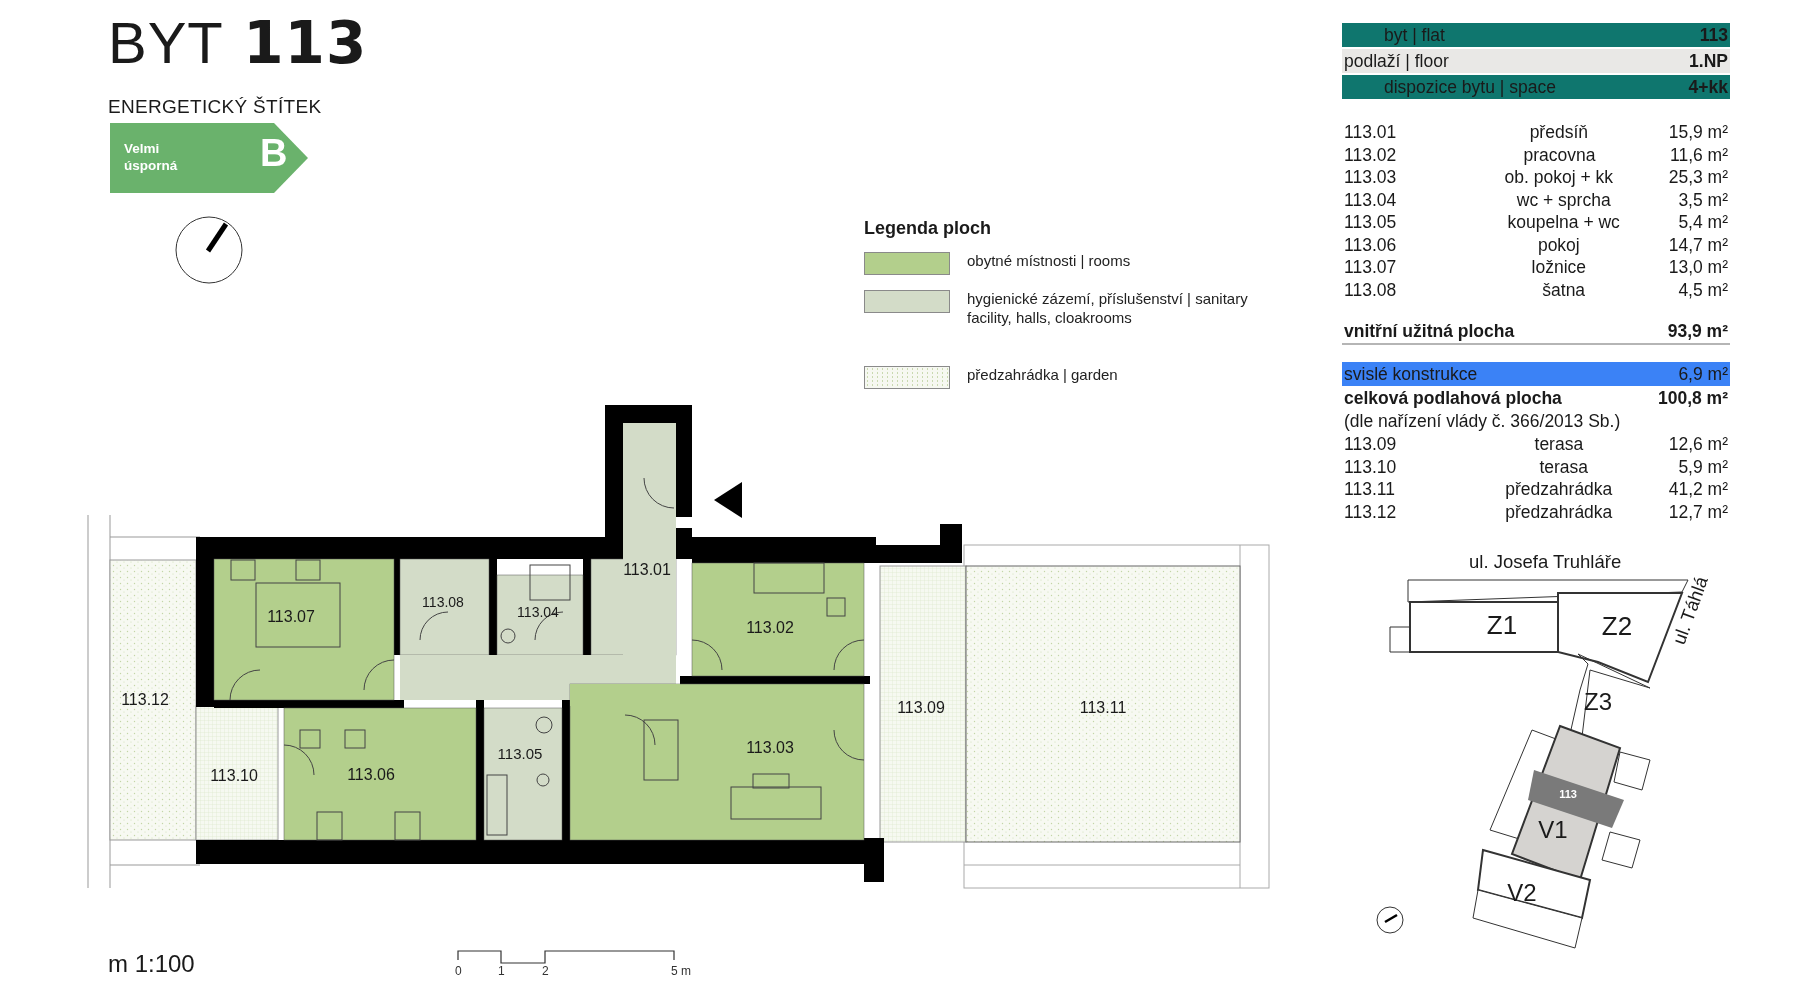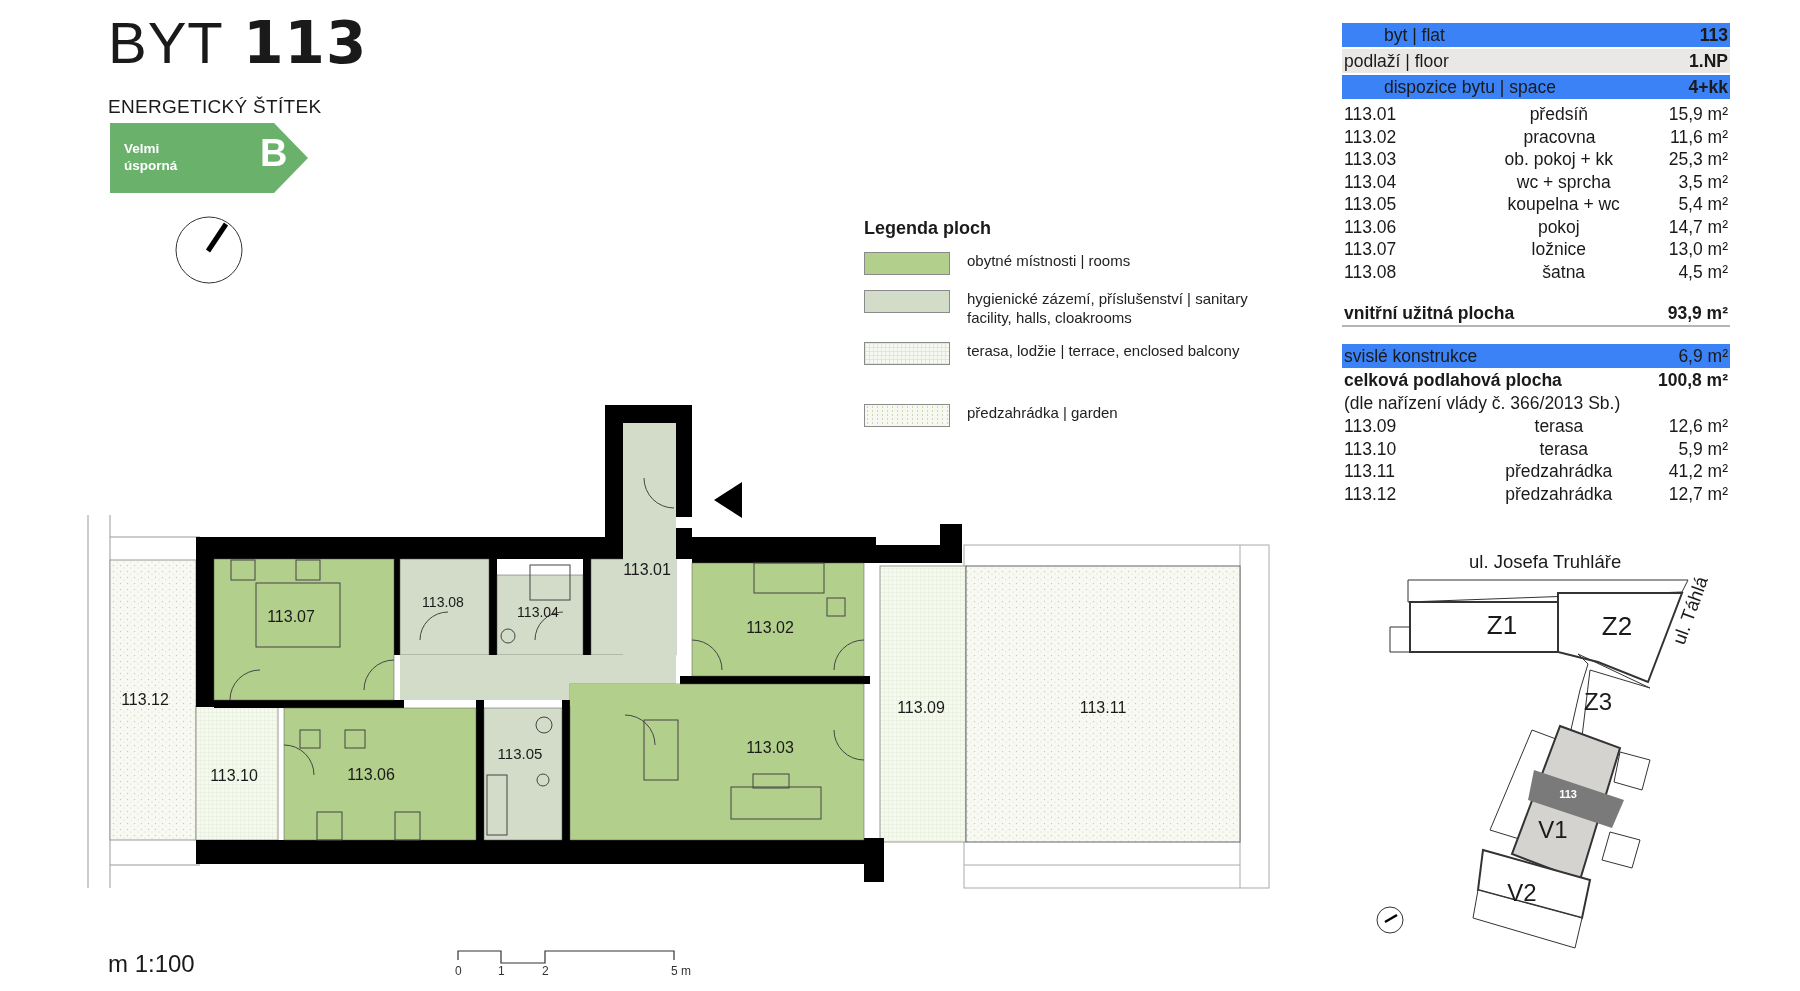--- a/index.html
+++ b/index.html
@@ -12,21 +12,21 @@
   .energy-label{left:110px;top:123px;width:198px;height:70px;}
   .energy-label .txt{position:absolute;left:14px;top:17px;font-size:13.5px;color:#fff;font-weight:bold;line-height:17px;}
   .energy-label .cls{position:absolute;left:150px;top:9px;font-size:38px;color:#fff;font-weight:bold;}
   .legend{left:864px;top:218px;width:440px;}
   .legend h3{margin:0 0 12px 0;font-size:18px;font-weight:bold;}
   .legend-row{display:flex;align-items:flex-start;margin-bottom:14px;}
   .swatch{width:86px;height:23px;border:1.5px solid #8a8a8a;box-sizing:border-box;flex:none;margin-right:17px;margin-top:1px;}
   .legend-row span{font-size:15px;line-height:19px;color:#222;}
   .info{left:1342px;top:23px;width:388px;font-size:17.5px;}
   .info .hdr{display:flex;justify-content:space-between;height:24px;line-height:24px;padding:0 2px;margin-bottom:2px;}
-  .info .hdr.dark{background:#3b82f6;padding-left:42px;}
+  .info .hdr.dark{background:#0f766e;padding-left:42px;}
   .info .hdr.light{background:#e9e8e6;}
   .info .hdr b{font-weight:bold;}
   .info .row{display:flex;height:22.5px;line-height:22.5px;padding:0 2px;}
   .info .row .code{width:105px;}
   .info .row .name{flex:1;text-align:center;}
   .info .row .area{text-align:right;}
   .info .total{display:flex;justify-content:space-between;font-weight:bold;border-bottom:2px solid #b5b5b5;height:24px;line-height:24px;padding:0 2px;margin-top:18px;}
   .info .svisle{display:flex;justify-content:space-between;background:#3b82f6;height:24px;line-height:24px;padding:0 2px;margin-top:17px;}
   .info .celk{display:flex;justify-content:space-between;font-weight:bold;height:24px;line-height:24px;padding:0 2px;}
   .info .note{height:23px;line-height:23px;padding:0 2px;}
@@ -64,40 +64,36 @@
 <div class="abs legend">
   <h3>Legenda ploch</h3>
   <div class="legend-row">
     <div class="swatch" style="background:#b3cf8c"></div>
     <span>obytné místnosti | rooms</span>
   </div>
   <div class="legend-row">
     <div class="swatch" style="background:#d3dcc8"></div>
     <span style="width:300px">hygienické zázemí, příslušenství | sanitary facility, halls, cloakrooms</span>
   </div>
-  <div class="legend-row">
-    <div class="swatch" style="background-color:#f6f9f1;background-image:linear-gradient(#dfe9cf 1px,transparent 1px),linear-gradient(90deg,#dfe9cf 1px,transparent 1px);background-size:4px 4px"></div>
-    <span>terasa, lodžie | terrace, enclosed balcony</span>
-  </div>
   <div class="legend-row" style="margin-top:38px">
     <div class="swatch" style="background-color:#f6f8f1;background-image:radial-gradient(#c9d9b0 0.8px,transparent 1px);background-size:5px 4px"></div>
     <span>předzahrádka | garden</span>
   </div>
 </div>
 
 <div class="abs info">
   <div class="hdr dark">
     <span>byt | flat</span>
       <b>113</b>
   </div>
   <div class="hdr light">
     <span>podlaží | floor</span>
       <b>1.NP</b>
   </div>
-  <div class="hdr dark" style="margin-bottom:4px">
+  <div class="hdr dark" style="margin-bottom:22px">
     <span>dispozice bytu | space</span>
       <b>4+kk</b>
   </div>
 
   <div class="row">
       <span class="code">113.01</span>
       <span class="name">předsíň</span>
       <span class="area">15,9 m²</span>
     </div>
   <div class="row">

